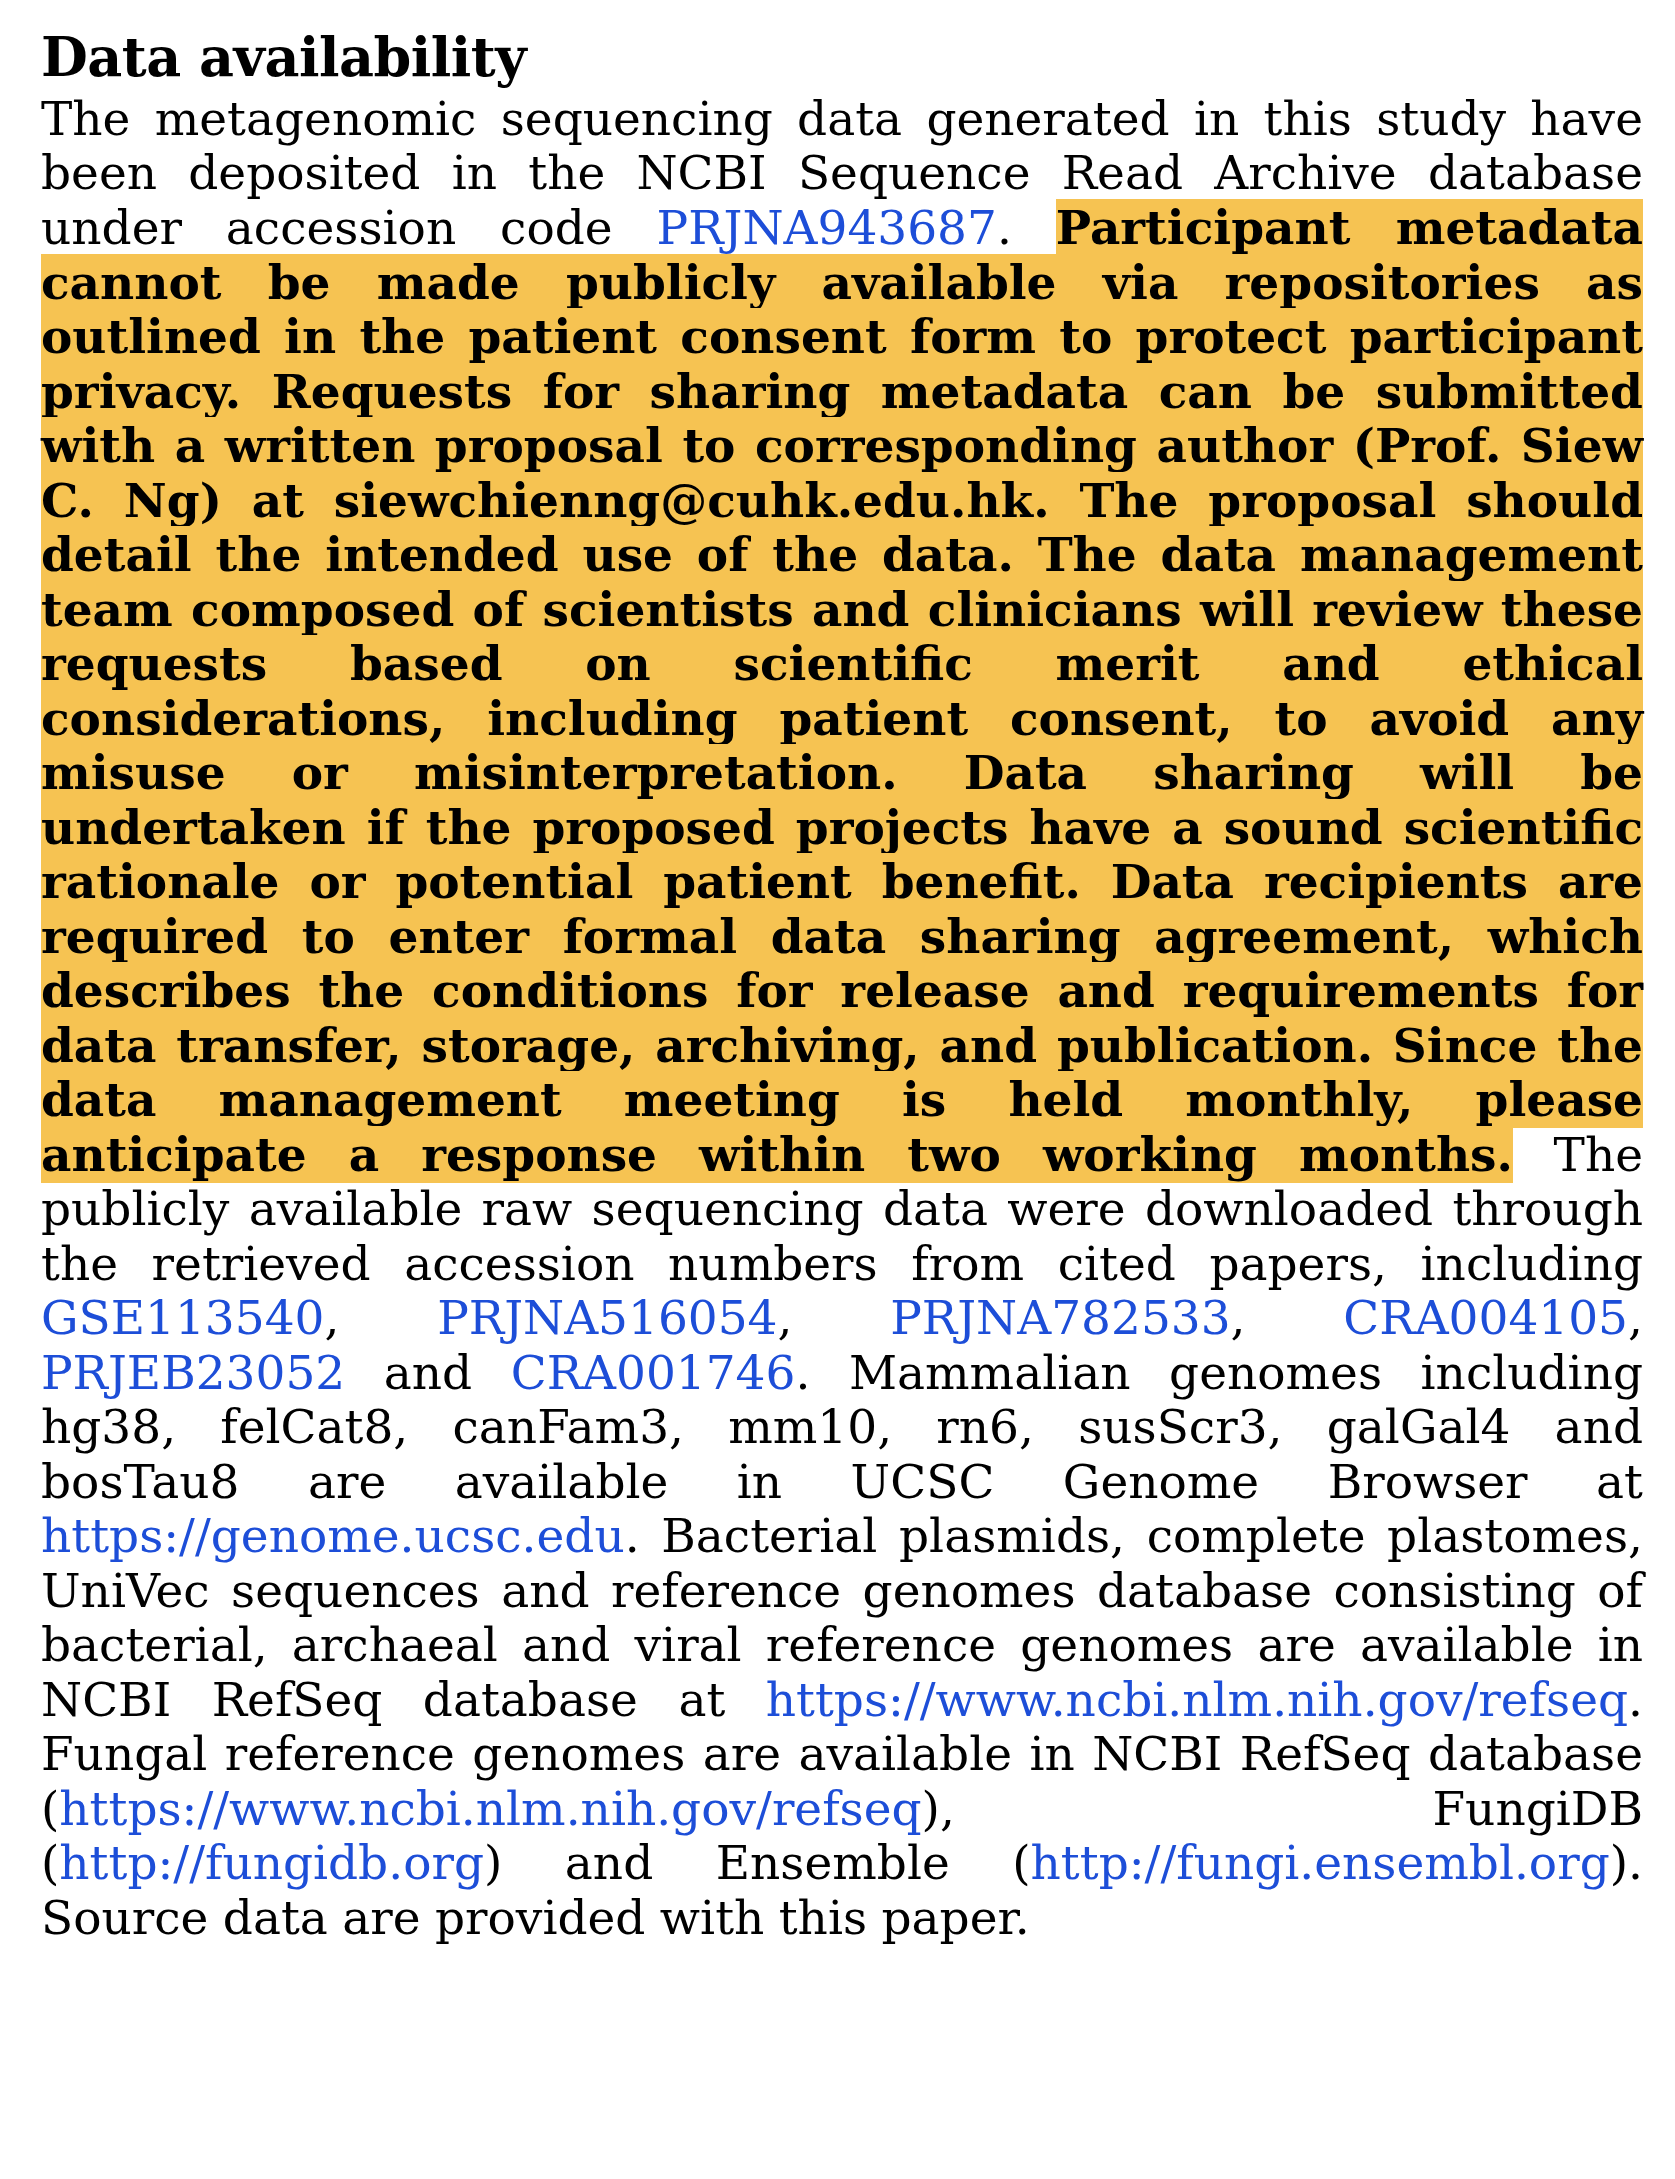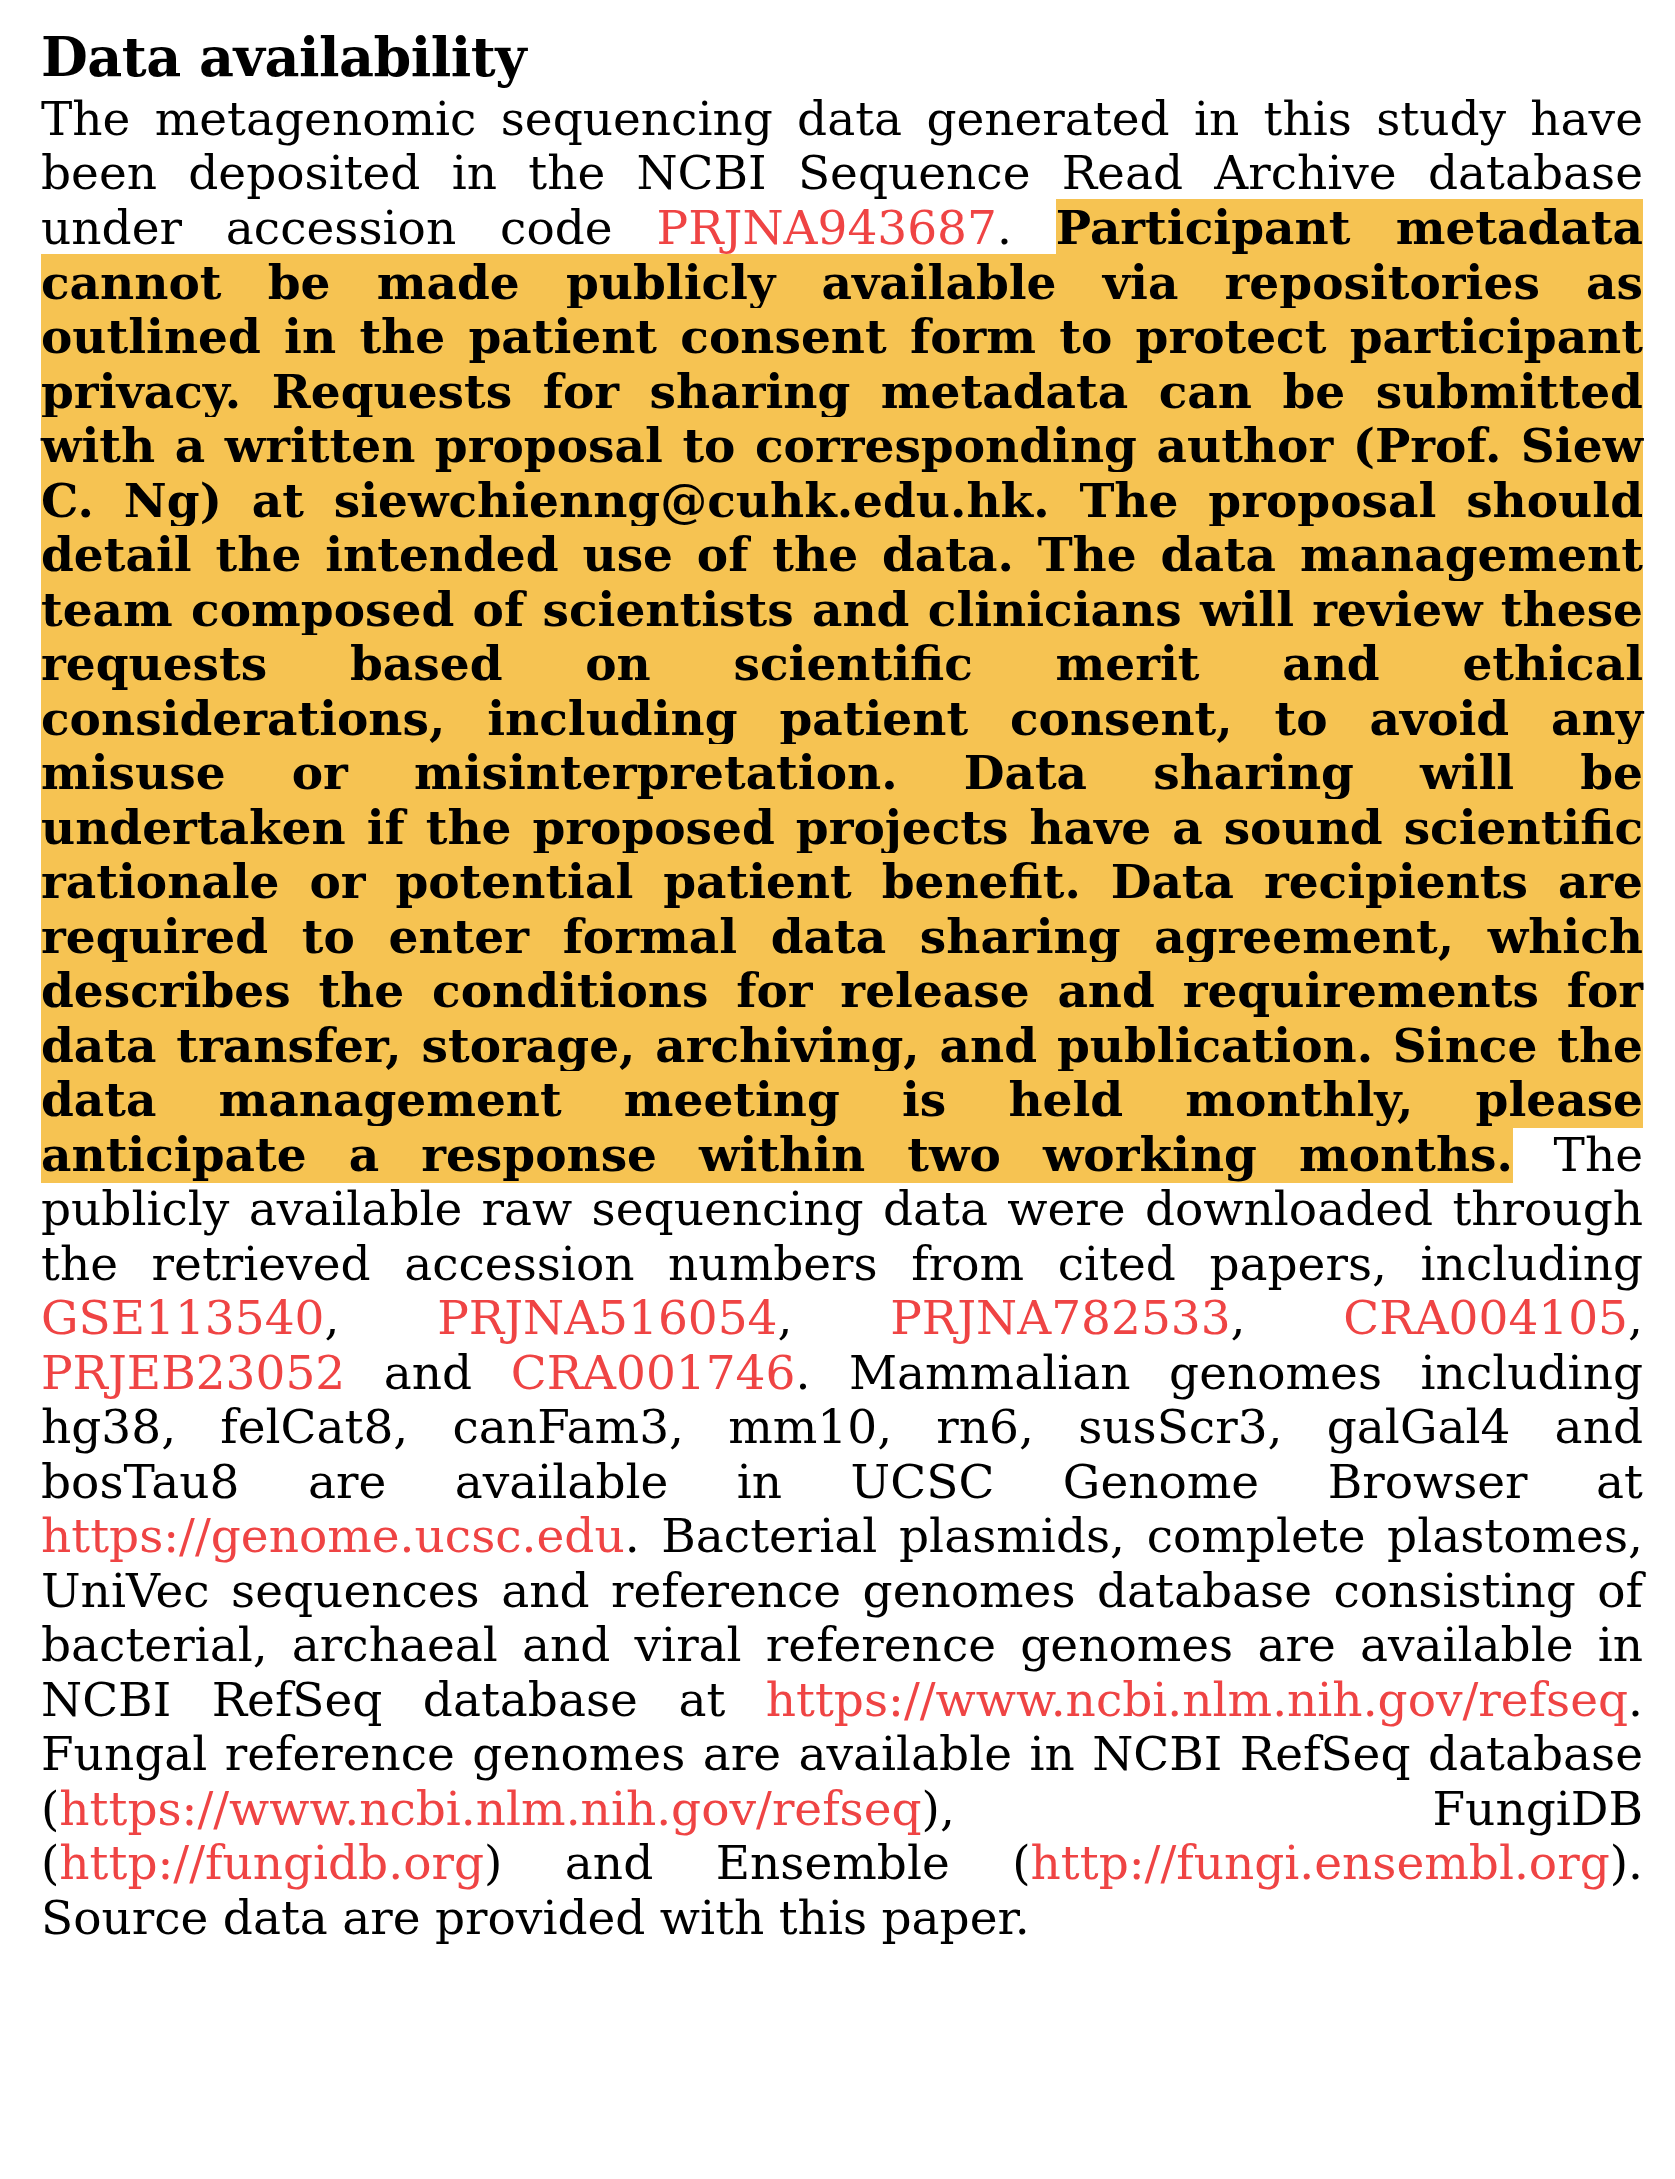--- a/index.html
+++ b/index.html
@@ -28,21 +28,21 @@
   }
   .body-text {
     font-size: 47px;
     line-height: 1.16;
     text-align: justify;
     text-justify: inter-word;
     word-spacing: -0.5px;
     hyphens: manual;
   }
   a.link, .link {
-    color: #ef4444;
+    color: #1d4ed8;
     text-decoration: none;
   }
   .hl {
     background: #f6c352;
     box-decoration-break: clone;
     -webkit-box-decoration-break: clone;
     padding: 0.02em 0;
     font-weight: bold;
   }
 </style>

